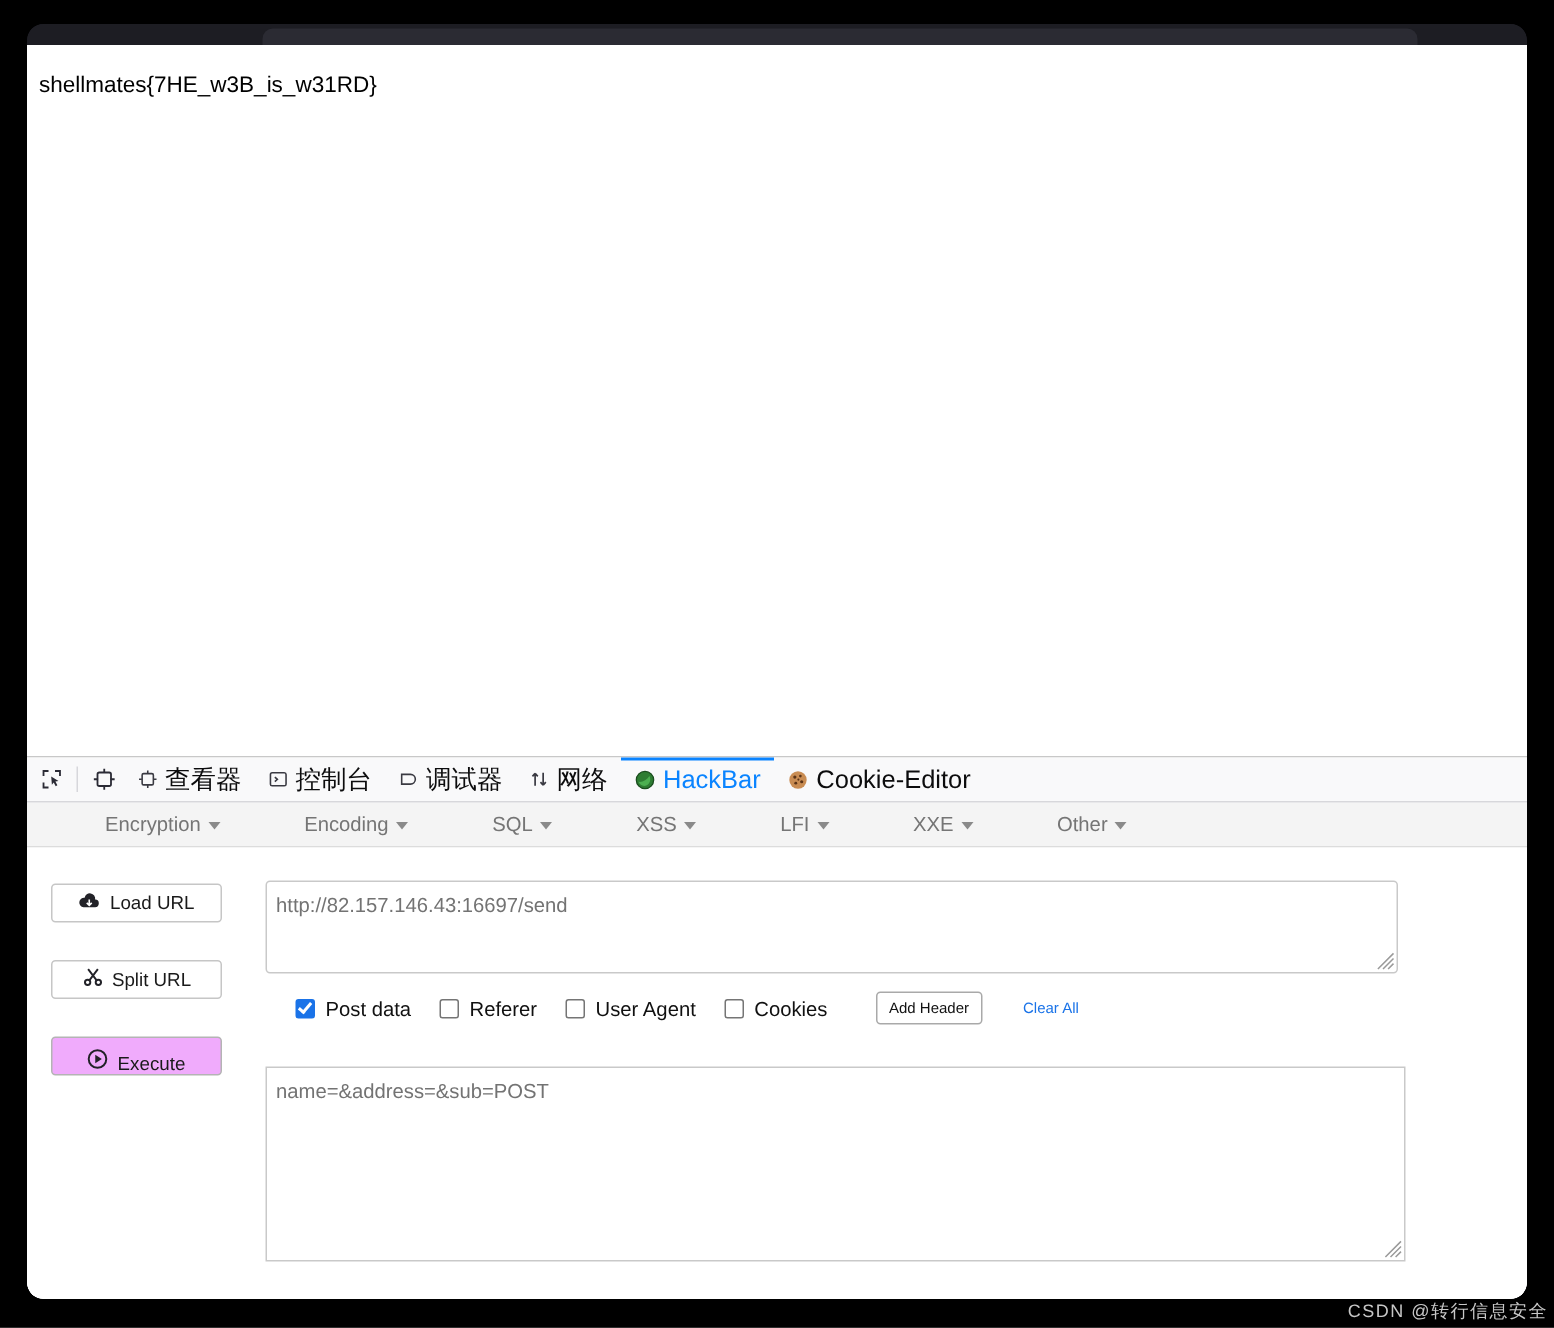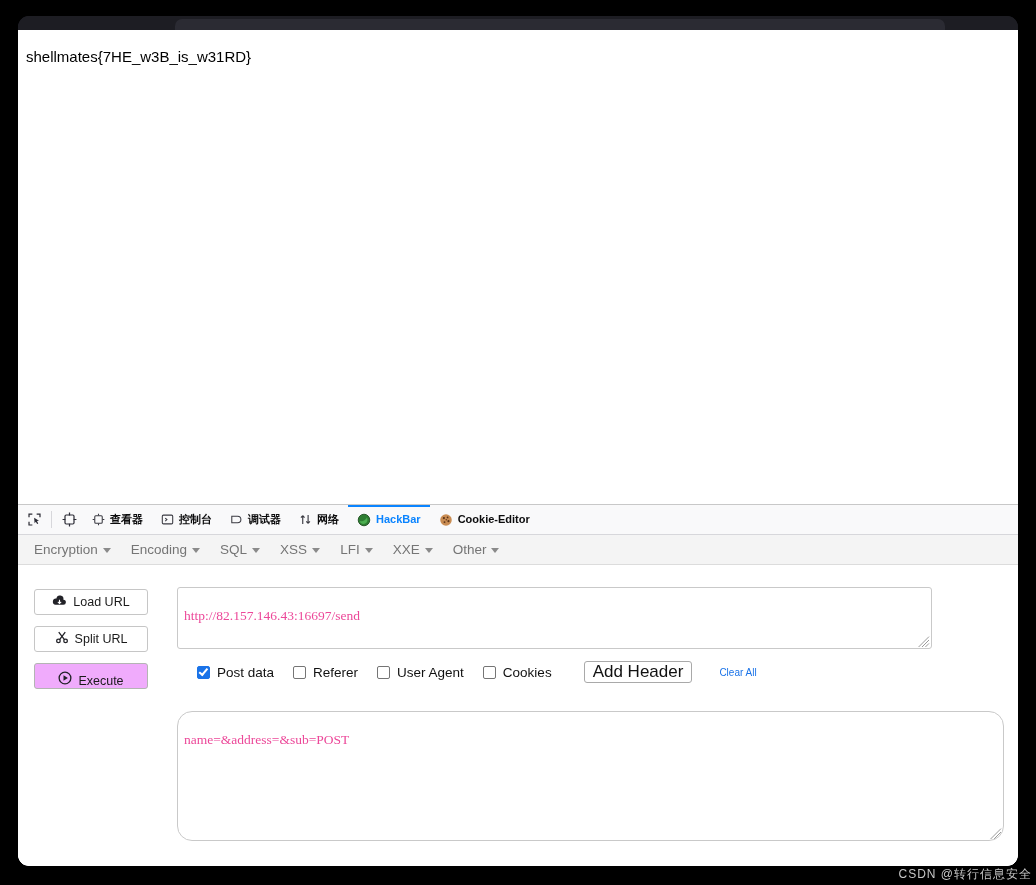--- a/index.html
+++ b/index.html
@@ -98,21 +98,21 @@
   }
   .dt-tab {
     position: relative;
     display: flex; align-items: center;
     gap: 5px;
     padding: 0 9px;
     cursor: pointer;
     white-space: nowrap;
     color: #0c0c0d;
   }
-  .dt-tab .tab-label { line-height: 29px; font-size: 11px; font-weight: bold; }
+  .dt-tab .tab-label { line-height: 29px; font-size: 17px; }
   .dt-tab.active { color: #0a84ff; }
   .dt-tab.active::before {
     content: "";
     position: absolute;
     left: 0; right: 0; top: 0;
     height: 2px;
     background: #0a84ff;
   }
   .tab-icon { display: flex; align-items: center; }
 
@@ -125,20 +125,21 @@
     align-items: center;
     padding-left: 16px;
     gap: 20px;
   }
   .menu-item {
     display: flex; align-items: center; gap: 5px;
     font-size: 13.5px;
     color: #757575;
     cursor: pointer;
     user-select: none;
+    margin-left: 36px;
   }
   .caret {
     width: 0; height: 0;
     border-left: 4px solid transparent;
     border-right: 4px solid transparent;
     border-top: 5px solid #8a8a8a;
     margin-top: 2px;
   }
 
   
@@ -147,21 +148,21 @@
     height: 300px;
     background: #ffffff;
   }
 
   #action-buttons {
     position: absolute;
     left: 16px; top: 24px;
     width: 114px;
     display: flex;
     flex-direction: column;
-    gap: 11px;
+    gap: 25px;
   }
   .hb-btn {
     height: 26px;
     border: 1px solid #c6c6c6;
     border-radius: 3px;
     background: #ffffff;
     display: flex;
     align-items: center;
     justify-content: center;
     gap: 6px;
@@ -175,26 +176,26 @@
     position: absolute;
     left: 159px; top: 22px;
     width: 755px; height: 62px;
     border: 1px solid #c9c9c9;
     border-radius: 3px;
     background: #ffffff;
     overflow: hidden;
   }
   .ta-text {
     position: absolute;
-    left: 6px; top: 19px;
+    left: 6px; top: 7px;
     font-size: 13.5px;
-    color: #ec4899;
+    color: #737373;
     line-height: 17px;
     white-space: pre-wrap;
-    font-family: Liberation Serif, serif;
+    font-family: Liberation Sans, sans-serif;
   }
   .resize-handle {
     position: absolute;
     right: 1px; bottom: 1px;
     width: 13px; height: 13px;
     cursor: nwse-resize;
   }
 
   #options-row {
     position: absolute;
@@ -229,39 +230,39 @@
     border-right: 2px solid #ffffff;
     border-bottom: 2px solid #ffffff;
     transform: rotate(40deg) translate(-1px,-1px);
   }
   #add-header-btn {
     height: 22px;
     padding: 0 8px;
     border: 1px solid #a9a9a9;
     border-radius: 3px;
     background: #ffffff;
-    font-size: 17px;
+    font-size: 10px;
     color: #111111;
     display: flex; align-items: center;
     cursor: pointer;
     margin-left: 13px;
   }
   #clear-all-link {
     margin-left: 27px;
     font-size: 10px;
     color: #1a73e8;
     cursor: pointer;
   }
 
   #postdata-field {
     position: absolute;
     left: 159px; top: 146px;
-    width: 827px; height: 130px;
+    width: 760px; height: 130px;
     border: 1px solid #c9c9c9;
-    border-radius: 15px;
+    border-radius: 0;
     background: #ffffff;
     overflow: hidden;
   }
 
   
   #watermark {
     position: absolute;
     right: 4px; bottom: 2px;
     font-size: 12px;
     color: #d2d2d2;

